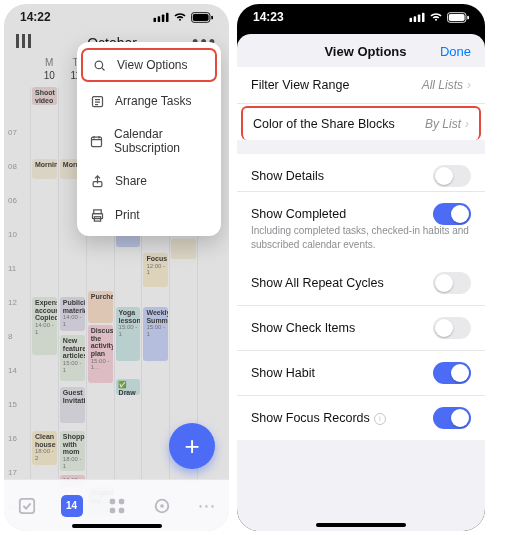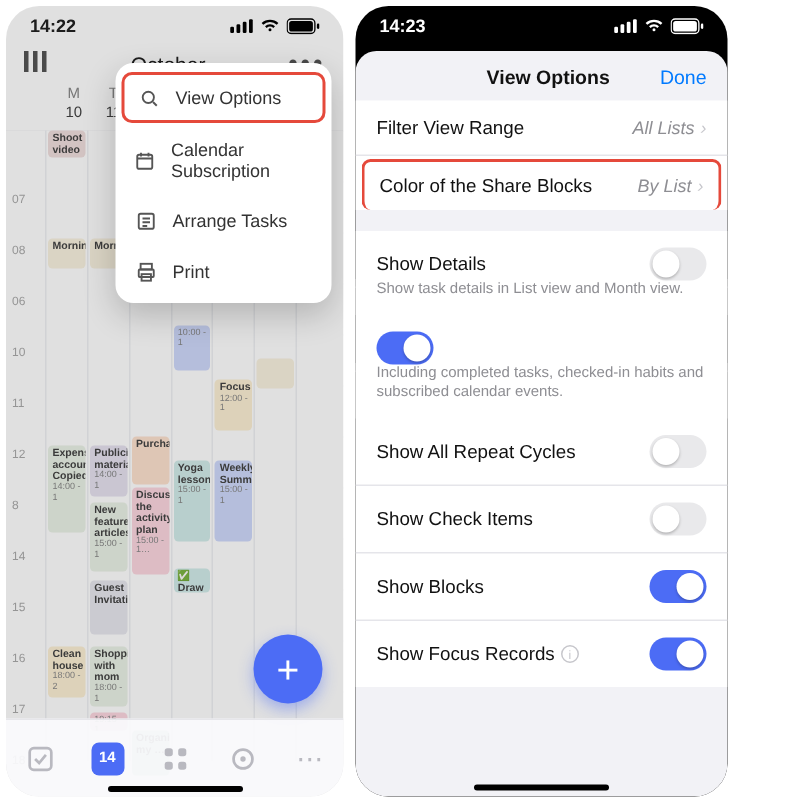--- a/index.html
+++ b/index.html
@@ -335,34 +335,43 @@
           <svg viewBox="0 0 24 24" fill="none" stroke="currentColor" stroke-width="2">
             <circle cx="11" cy="11" r="6"></circle>
             <path d="M20 20l-4-4"></path>
           </svg>
         </span>
         <span>View Options</span>
       </div>
       <div class="menu-item">
         <span class="menu-icon">
           <svg viewBox="0 0 24 24" fill="none" stroke="currentColor" stroke-width="2">
+            <rect x="4" y="4" width="16" height="16" rx="2"></rect>
+            <path d="M8 9h8M8 13h8M8 17h5"></path>
+          </svg>
+        </span>
+        <span>Arrange Tasks</span>
+      </div>
+      <div class="menu-item">
+        <span class="menu-icon">
+          <svg viewBox="0 0 24 24" fill="none" stroke="currentColor" stroke-width="2">
             <rect x="4" y="5" width="16" height="15" rx="2"></rect>
             <path d="M4 9h16M8 3v4M16 3v4"></path>
           </svg>
         </span>
         <span>Calendar Subscription</span>
       </div>
       <div class="menu-item">
         <span class="menu-icon">
           <svg viewBox="0 0 24 24" fill="none" stroke="currentColor" stroke-width="2">
-            <rect x="4" y="4" width="16" height="16" rx="2"></rect>
-            <path d="M8 9h8M8 13h8M8 17h5"></path>
+            <path d="M12 3v12M8 7l4-4 4 4"></path>
+            <rect x="5" y="12" width="14" height="8" rx="2"></rect>
           </svg>
         </span>
-        <span>Arrange Tasks</span>
+        <span>Share</span>
       </div>
       <div class="menu-item">
         <span class="menu-icon">
           <svg viewBox="0 0 24 24" fill="none" stroke="currentColor" stroke-width="2">
             <rect x="6" y="3" width="12" height="6"></rect>
             <rect x="4" y="9" width="16" height="8" rx="1"></rect>
             <rect x="7" y="14" width="10" height="7"></rect>
           </svg>
         </span>
         <span>Print</span>
@@ -446,35 +455,35 @@
           <span class="chev">›</span>
         </span>
       </div>
     </div>
 
     <div class="group" id="toggleGroup">
         <div class="row rowwithsub">
           <span class="lbl">Show Details</span>
           <span class="switch off"></span>
         </div>
-        <div class="sub">Show task details in List view and Month view.</div>
         <div class="row rowwithsub">
+          <span class="lbl">Show Completed</span>
           <span class="switch on"></span>
         </div>
         <div class="sub">Including completed tasks, checked-in habits and subscribed calendar events.</div>
         <div class="row">
           <span class="lbl">Show All Repeat Cycles</span>
           <span class="switch off"></span>
         </div>
         <div class="row">
           <span class="lbl">Show Check Items</span>
           <span class="switch off"></span>
         </div>
         <div class="row">
-          <span class="lbl">Show Blocks</span>
+          <span class="lbl">Show Habit</span>
           <span class="switch on"></span>
         </div>
         <div class="row">
           <span class="lbl">Show Focus Records<span class="info-ico">i</span></span>
           <span class="switch on"></span>
         </div>
       </div>
 
     <div class="home-ind light"></div>
   </div>

